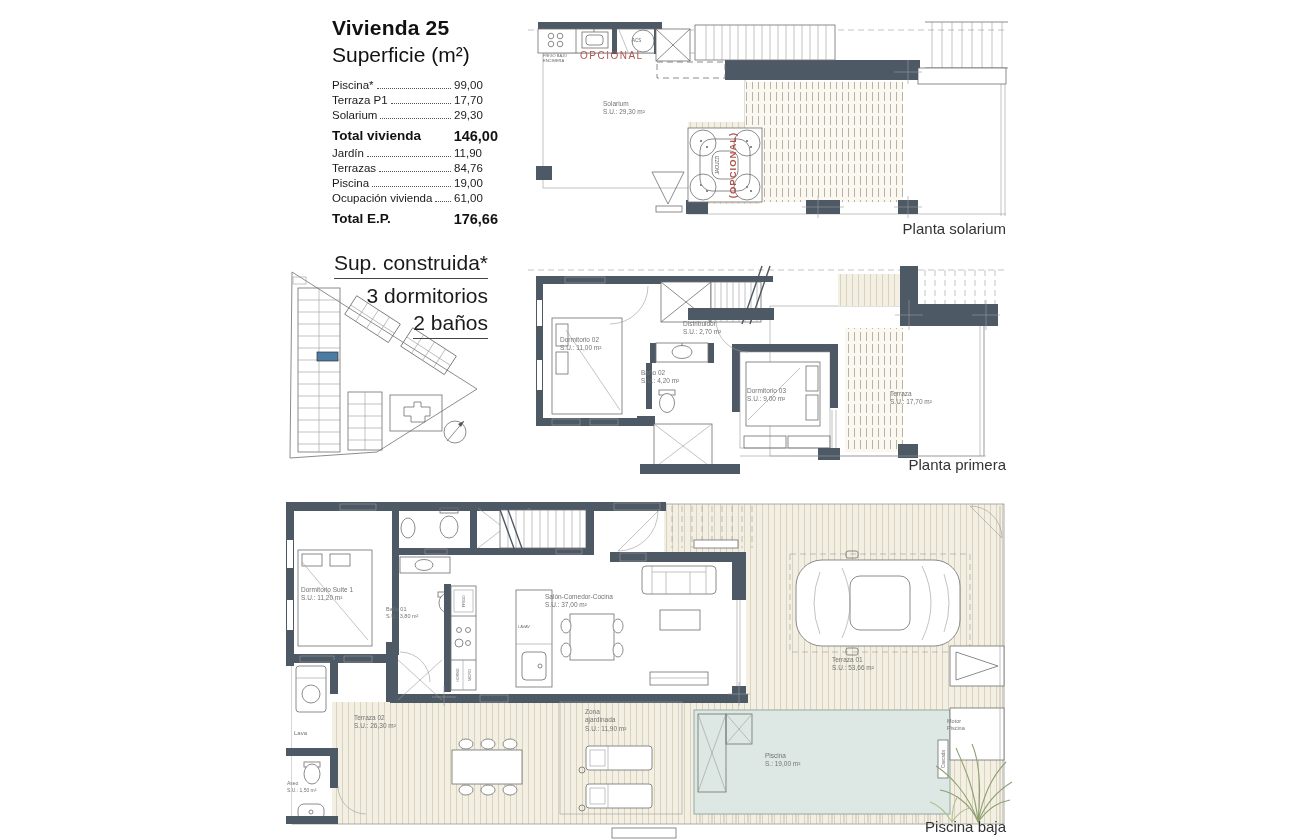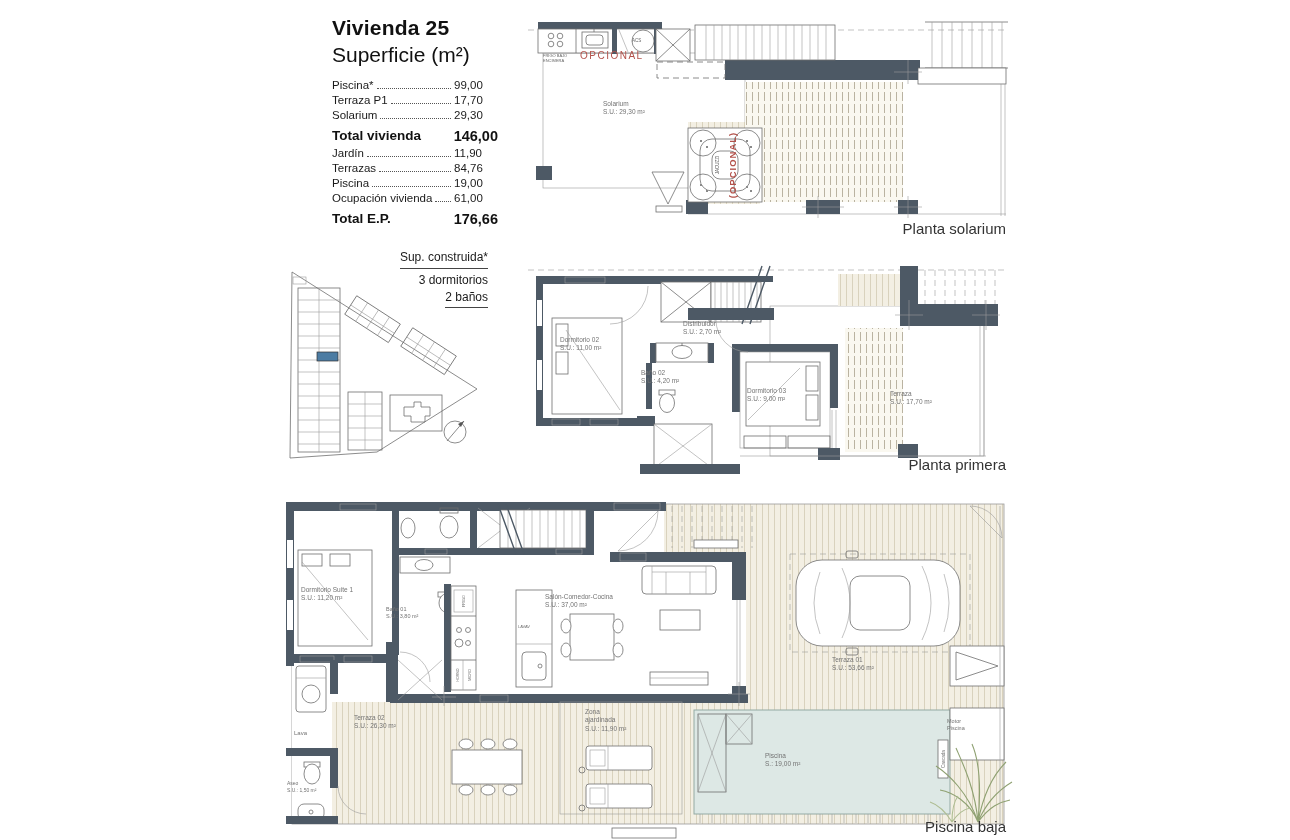--- a/index.html
+++ b/index.html
@@ -11,21 +11,21 @@
   .info h1{margin:0;font-size:21px;font-weight:bold;letter-spacing:0.2px;}
   .info h2{margin:3px 0 12px;font-size:21px;font-weight:normal;}
   .srow{display:flex;align-items:baseline;font-size:11.5px;margin:3px 0;color:#1a1a1a;}
   .srow .dots{flex:1;border-bottom:1.3px dotted #555;margin:0 3px;height:0.75em;}
   .srow .val{min-width:44px;text-align:left;}
   .trow{display:flex;justify-content:space-between;font-weight:bold;font-size:13.5px;margin:7px 0 3px;}
   .trow .val{font-size:14.5px;}
   .grp2{}
 
   
-  .built{position:absolute;left:296px;top:251px;width:192px;text-align:right;font-size:12px;color:#1a1a1a;line-height:1.15;}
+  .built{position:absolute;left:296px;top:251px;width:192px;text-align:right;font-size:21px;color:#1a1a1a;line-height:1.15;}
   .built span{display:inline-block;}
   .built .u{border-bottom:1.5px solid #444;padding-bottom:3px;margin-bottom:3px;}
   .built .m{margin:2px 0 3px;}
 
   
   .rl{position:absolute;font-size:6.5px;line-height:1.3;color:#737373;}
   .rl span{display:block;white-space:nowrap;}
   .flabel{position:absolute;width:140px;text-align:right;font-size:15px;color:#333;}
   .vtext{position:absolute;white-space:nowrap;transform:translate(-50%,-50%) rotate(-90deg);}
   .red{color:#b3524b;}

